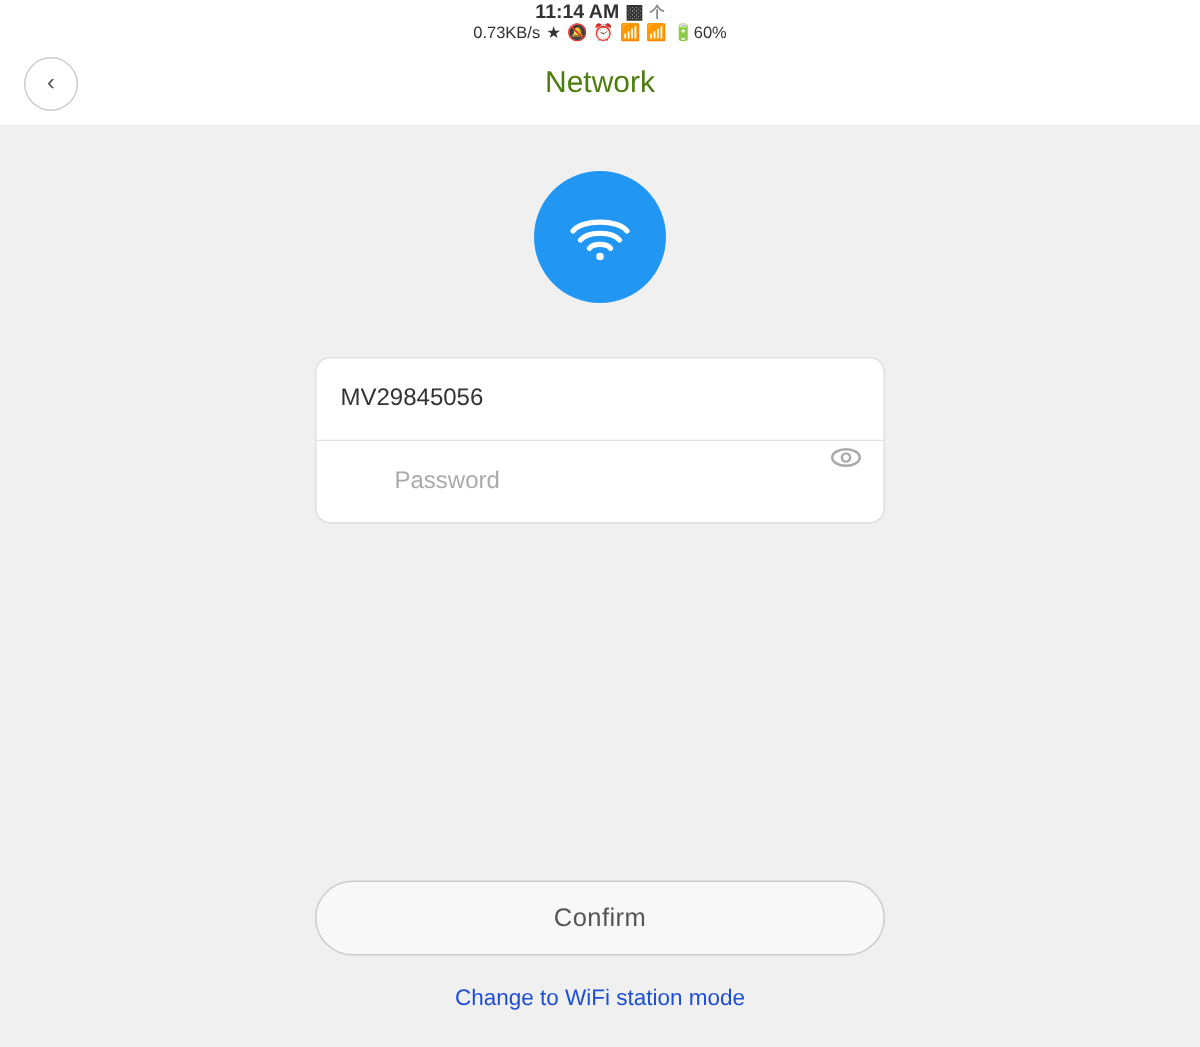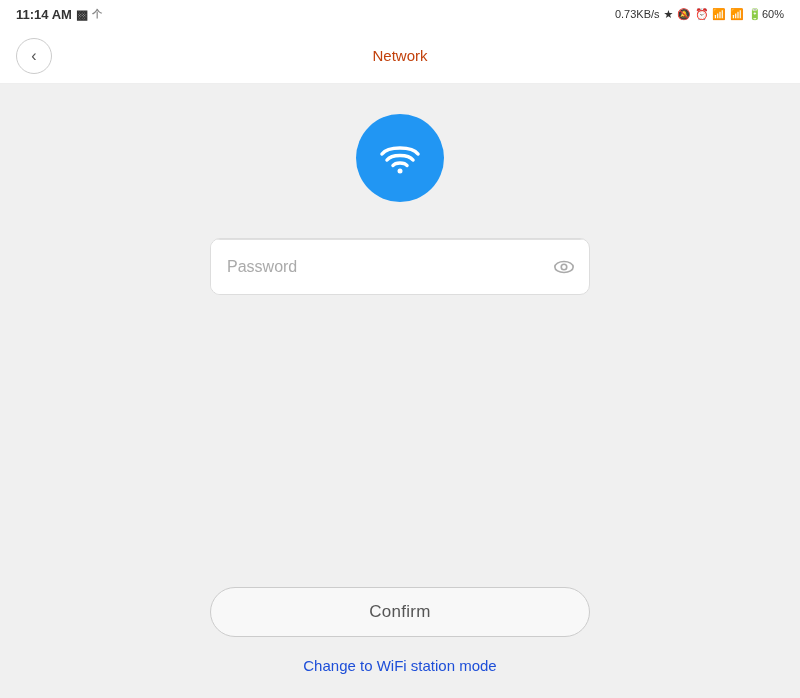--- a/index.html
+++ b/index.html
@@ -20,20 +20,21 @@
     .status-bar {
       width: 100%;
       height: 28px;
       background: #ffffff;
       display: flex;
       align-items: center;
       justify-content: space-between;
       padding: 0 16px;
       font-size: 12px;
       color: #333;
+      flex-direction: column;
     }
 
     .status-left {
       display: flex;
       align-items: center;
       gap: 4px;
       font-weight: 600;
       font-size: 13px;
     }
 
@@ -72,23 +73,23 @@
       background: #fff;
       display: flex;
       align-items: center;
       justify-content: center;
       cursor: pointer;
       color: #555;
       font-size: 16px;
     }
 
     .header-title {
-      font-size: 15px;
+      font-size: 20px;
       font-weight: 500;
-      color: #c2410c;
+      color: #4d7c0f;
     }
 
     
     .main-content {
       background: #f0f0f0;
       width: 100%;
       height: calc(698px - 28px - 56px);
       display: flex;
       flex-direction: column;
       align-items: center;
@@ -139,22 +140,23 @@
     }
 
     .input-divider {
       height: 1px;
       background: #e0e0e0;
       margin: 0 0;
     }
 
     .password-wrapper {
       display: flex;
-      align-items: center;
+      align-items: flex-start;
       position: relative;
+      padding-left: 36px;
     }
 
     .password-input {
       flex: 1;
       height: 54px;
       border: none;
       outline: none;
       padding: 0 16px;
       font-size: 16px;
       color: #333;
@@ -245,20 +247,21 @@
 
       <path d="M13 28 C17.5 22, 34.5 22, 39 28" stroke="white" stroke-width="3.5" stroke-linecap="round" fill="none"></path>
 
       <path d="M19 33.5 C21.5 30, 30.5 30, 33 33.5" stroke="white" stroke-width="3.5" stroke-linecap="round" fill="none"></path>
 
       <circle cx="26" cy="39" r="2.5" fill="white"></circle>
     </svg>
   </div>
 
   <div class="form-card">
+    <input class="input-field" type="text" value="MV29845056" placeholder="Network name" style="">
     <div class="input-divider"></div>
     <div class="password-wrapper">
       <input class="password-input" type="password" placeholder="Password" style="">
       <span class="eye-icon">
 
         <svg width="22" height="22" viewBox="0 0 24 24" fill="none" xmlns="http://www.w3.org/2000/svg">
           <ellipse cx="12" cy="12" rx="10" ry="6" stroke="#aaa" stroke-width="1.8" fill="none"></ellipse>
           <circle cx="12" cy="12" r="3" stroke="#aaa" stroke-width="1.8" fill="none"></circle>
         </svg>
       </span>

